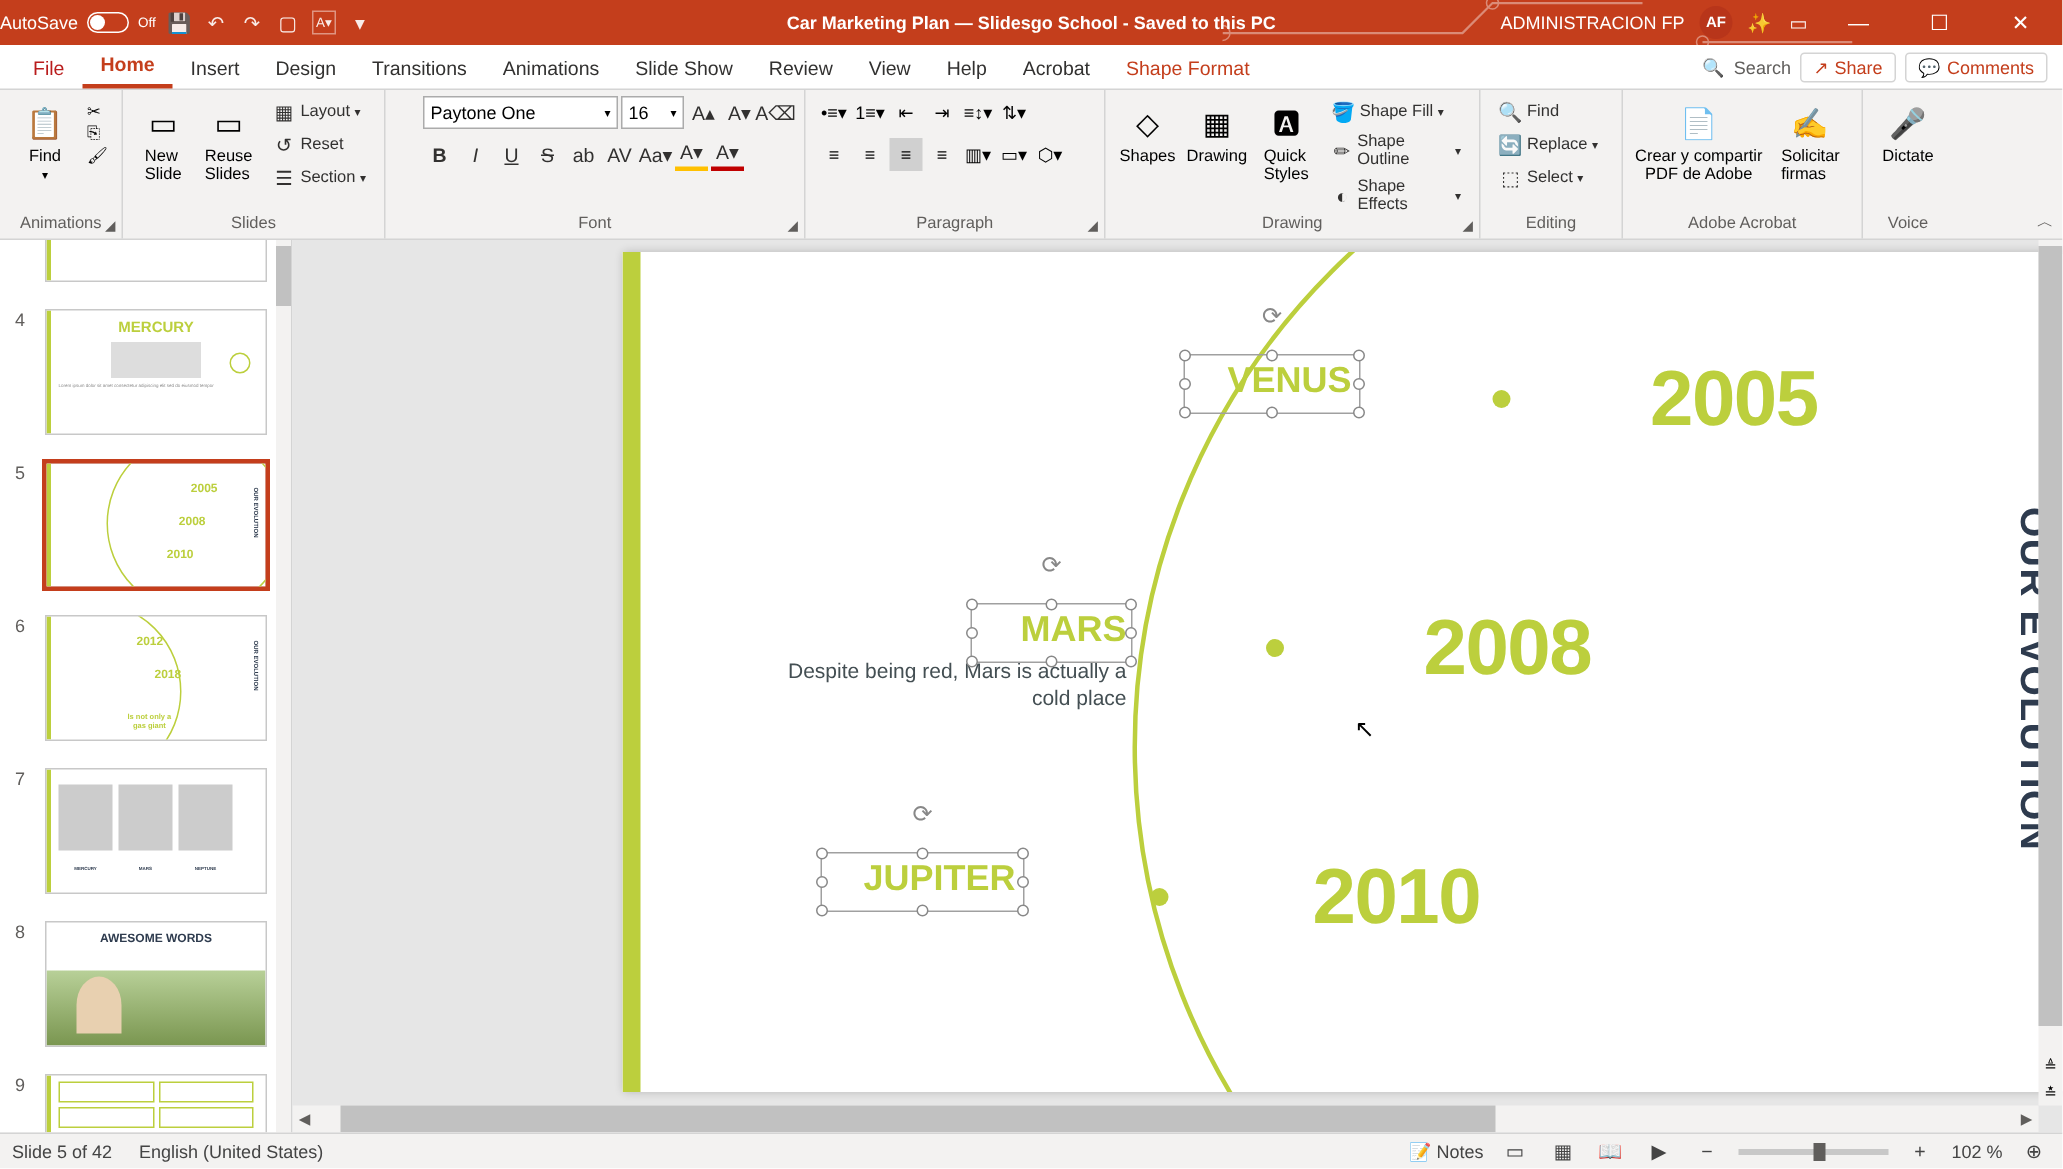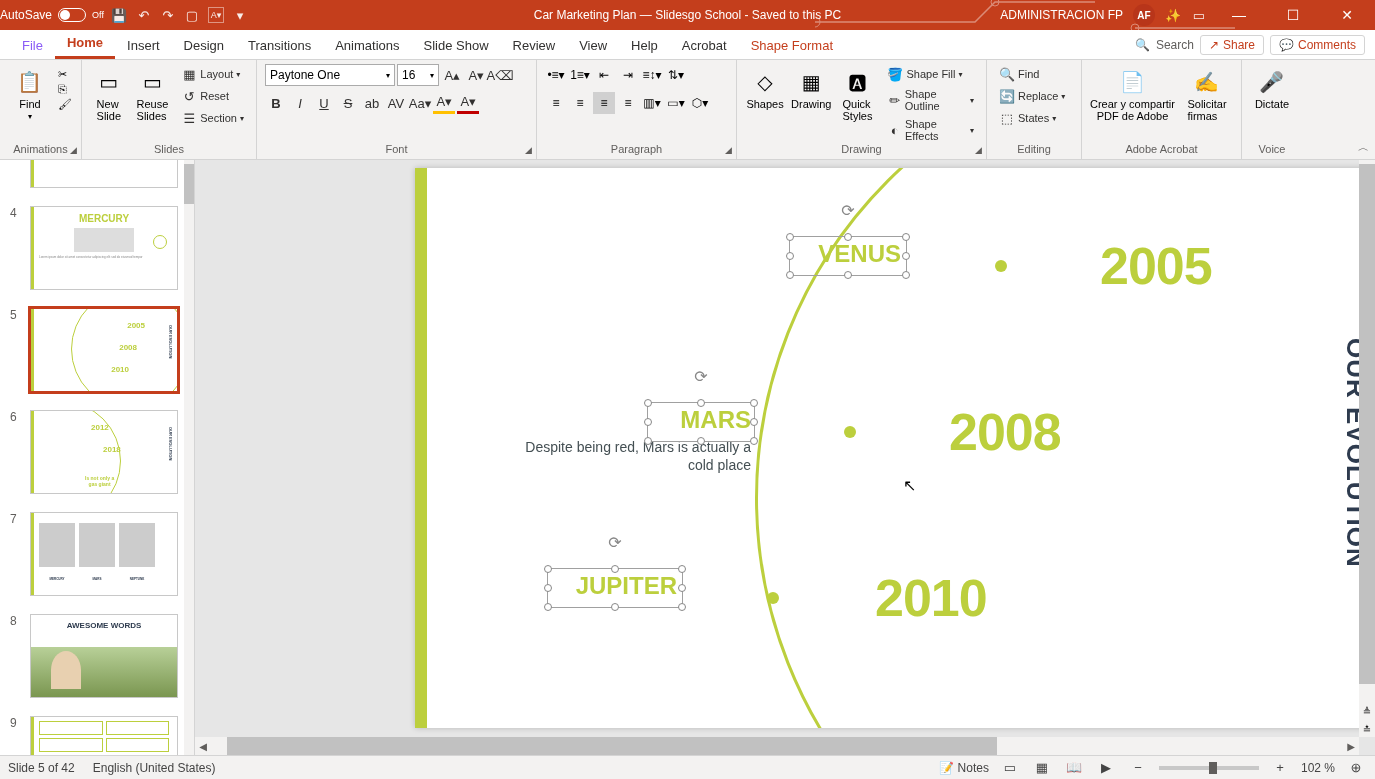--- a/index.html
+++ b/index.html
@@ -5,30 +5,30 @@
 * { margin: 0; padding: 0; box-sizing: border-box; font-family: "Segoe UI", Arial, sans-serif; }
 body { width: 1375px; height: 779px; background: #fff; overflow: hidden; position: relative; }
 
 
 .titlebar { height: 30px; background: #c43e1c; display: flex; align-items: center; color: #fff; font-size: 12px; position: relative; }
 .titlebar .left { display: flex; align-items: center; gap: 8px; }
 .autosave { display: flex; align-items: center; gap: 6px; }
 .toggle { width: 28px; height: 14px; border: 1px solid #fff; border-radius: 7px; position: relative; }
 .toggle::after { content:""; width:10px; height:10px; background:#fff; border-radius:50%; position:absolute; left:1px; top:1px; }
 .qat-icon { width: 16px; height: 16px; display:flex; align-items:center; justify-content:center; font-size:13px; opacity:0.9; }
-.titlebar .center { position:absolute; left:50%; transform:translateX(-50%); white-space:nowrap; }
+.titlebar .center { position:absolute; left:50%; transform:translateX(-50%); white-space:nowrap;font-weight:bold; }
 .titlebar .right { margin-left:auto; display:flex; align-items:center; gap:10px; padding-right:6px; }
 .user-badge { width:22px; height:22px; background:#b8351a; border-radius:50%; display:flex; align-items:center; justify-content:center; font-size:10px; font-weight:bold; }
 .win-btn { width:44px; height:30px; display:flex; align-items:center; justify-content:center; font-size:14px; }
 .decoration { position:absolute; right:140px; top:-6px; width:420px; height:40px; overflow:hidden; pointer-events:none; opacity:0.4; }
 
 
 .tabrow { height: 30px; background:#fff; border-bottom:1px solid #d4d4d4; display:flex; align-items:flex-end; padding:0 10px; font-size:13px; position:relative; }
 .tab { padding: 6px 12px; color:#323130; cursor:pointer; }
-.tab.file { color:#8b5cf6; }
+.tab.file { color:#b91c1c; }
 .tab.active { font-weight:600; border-bottom:3px solid #c43e1c; color:#c43e1c; }
 .tab.contextual { color:#c43e1c; }
 .tab-right { margin-left:auto; display:flex; align-items:center; gap:6px; font-size:12px; padding-bottom:4px; }
 .search-box { display:flex; align-items:center; gap:6px; color:#605e5c; }
 .share-btn, .comments-btn { border:1px solid #d4d4d4; padding:2px 8px; border-radius:3px; color:#c43e1c; display:flex; align-items:center; gap:4px; font-size:12px; }
 
 
 .ribbon { height: 100px; background:#f3f2f1; border-bottom:1px solid #d4d4d4; display:flex; position:relative; }
 .group { border-right:1px solid #d4d4d4; padding: 4px 8px 0 8px; display:flex; flex-direction:column; position:relative; }
 .group-label { font-size:11px; color:#605e5c; text-align:center; padding:2px 0; position:absolute; bottom:2px; left:0; right:0; }
@@ -200,21 +200,21 @@
         <div class="small-row">
             <span class="ic">☰</span>
             <span>Section</span>
             <span style="font-size:8px;">▾</span>
           </div>
       </div>
     </div>
     <div class="group-label">Slides</div>
   </div>
 
-  <div class="group" style="width:280px;">
+  <div class="group" style="width:280px;align-items:flex-end;">
     <div class="group-body" style="flex-direction:column;gap:6px;">
       <div class="btn-row">
         <div class="font-name">
             <span>Paytone One</span>
             <span style="font-size:8px;">▾</span>
           </div>
         <div class="font-size">
             <span>16</span>
             <span style="font-size:8px;">▾</span>
           </div>
@@ -306,21 +306,21 @@
             <span class="ic">🔍</span>
             <span>Find</span>
           </div>
         <div class="small-row">
             <span class="ic">🔄</span>
             <span>Replace</span>
             <span style="font-size:8px;">▾</span>
           </div>
         <div class="small-row">
             <span class="ic">⬚</span>
-            <span>States</span>
+            <span>Select</span>
             <span style="font-size:8px;">▾</span>
           </div>
       </div>
     </div>
     <div class="group-label">Editing</div>
   </div>
 
   <div class="group" style="width:160px;">
     <div class="group-body">
       <div class="big-btn" style="width:90px;">

